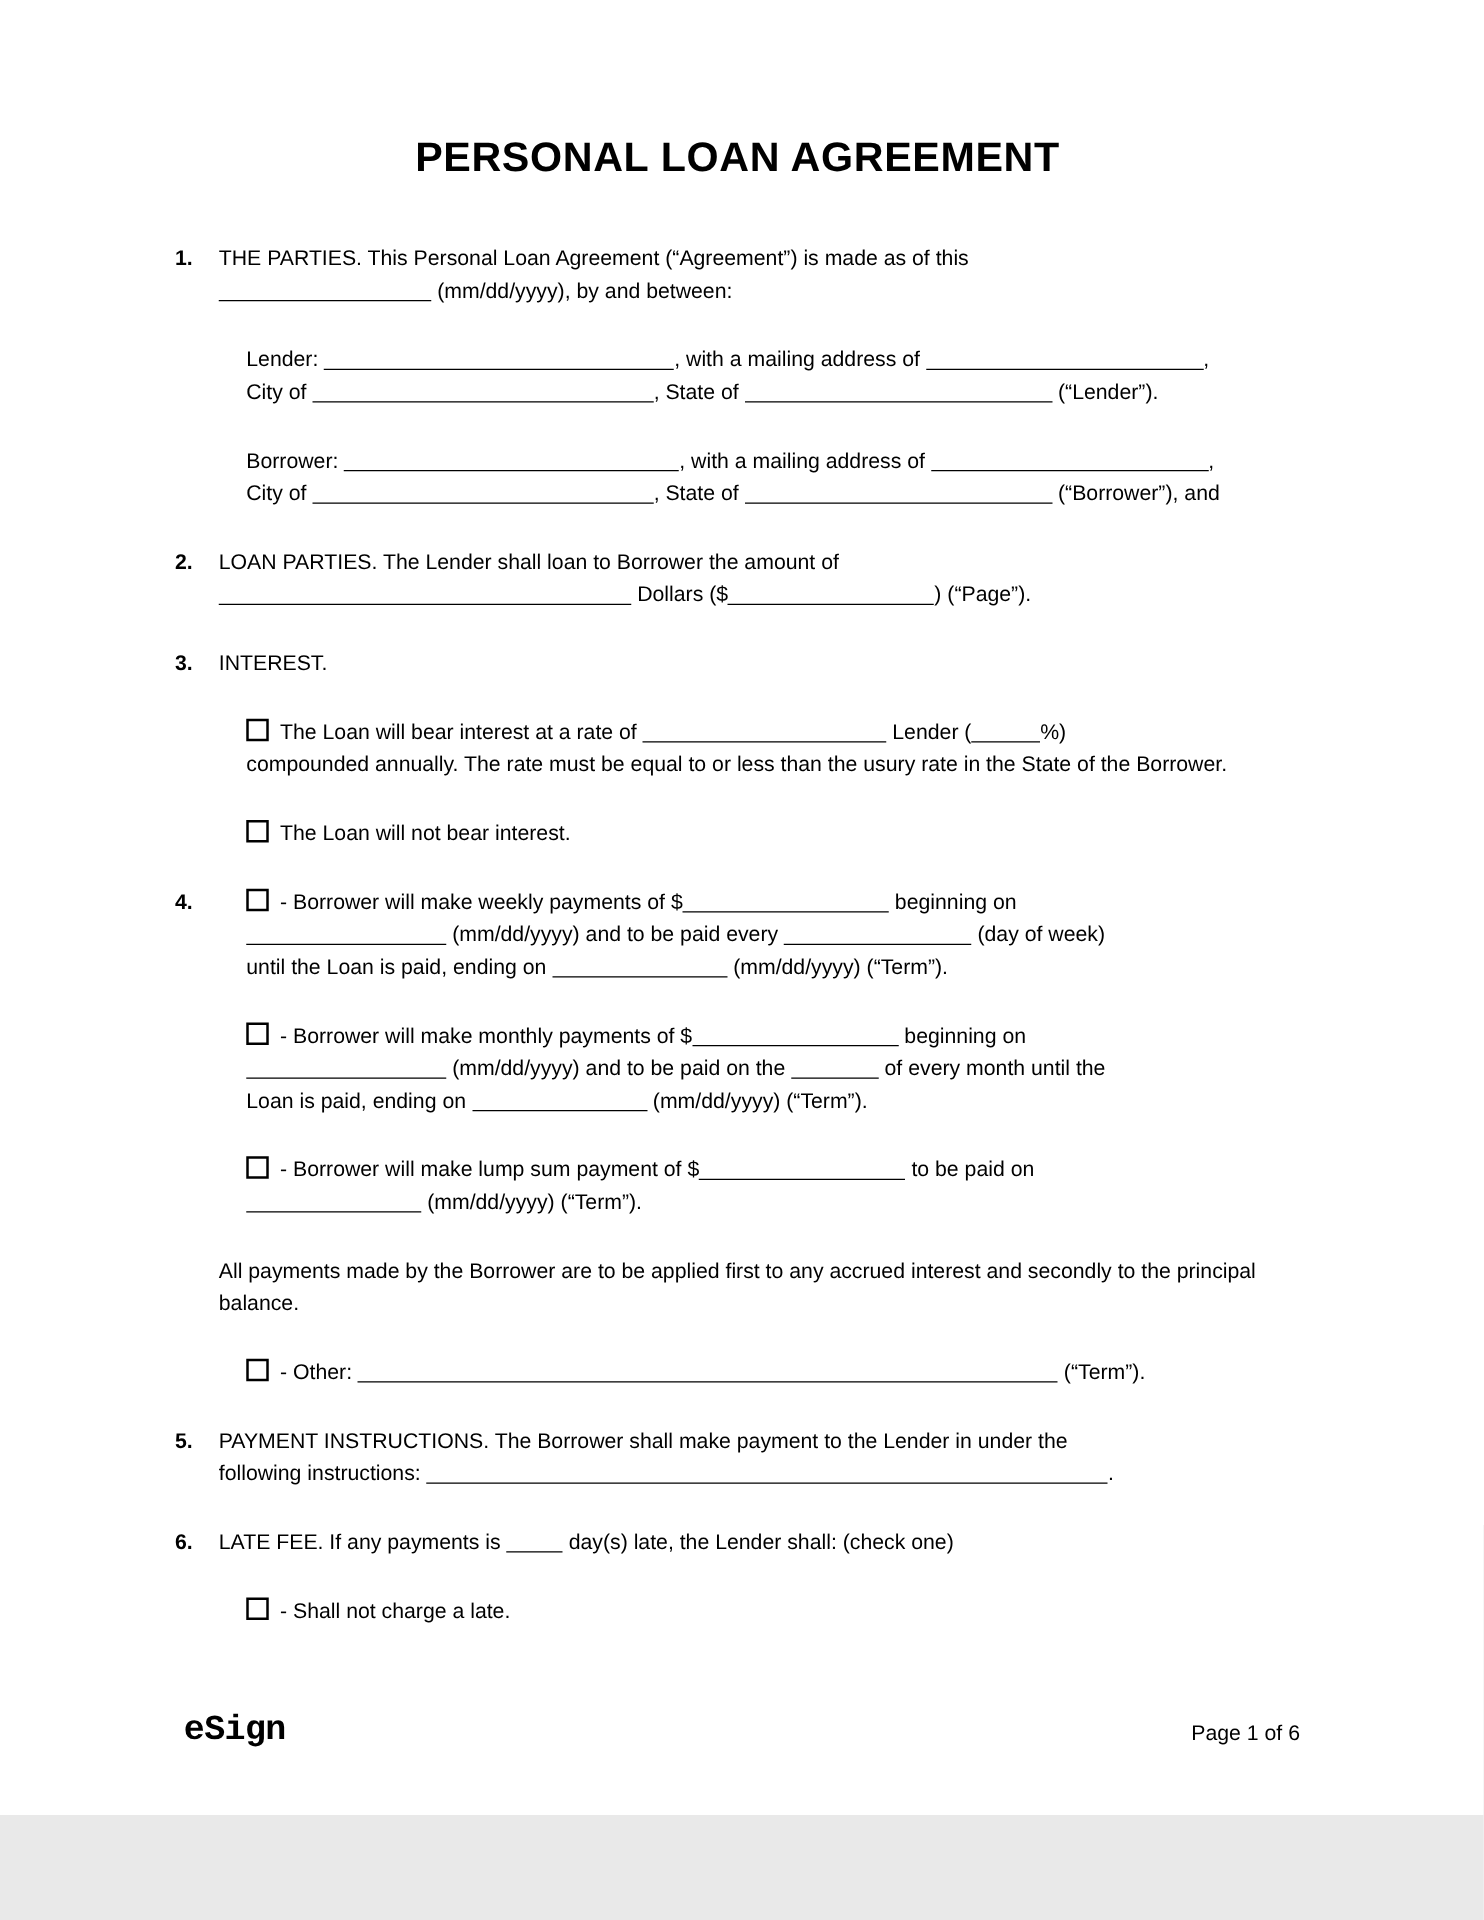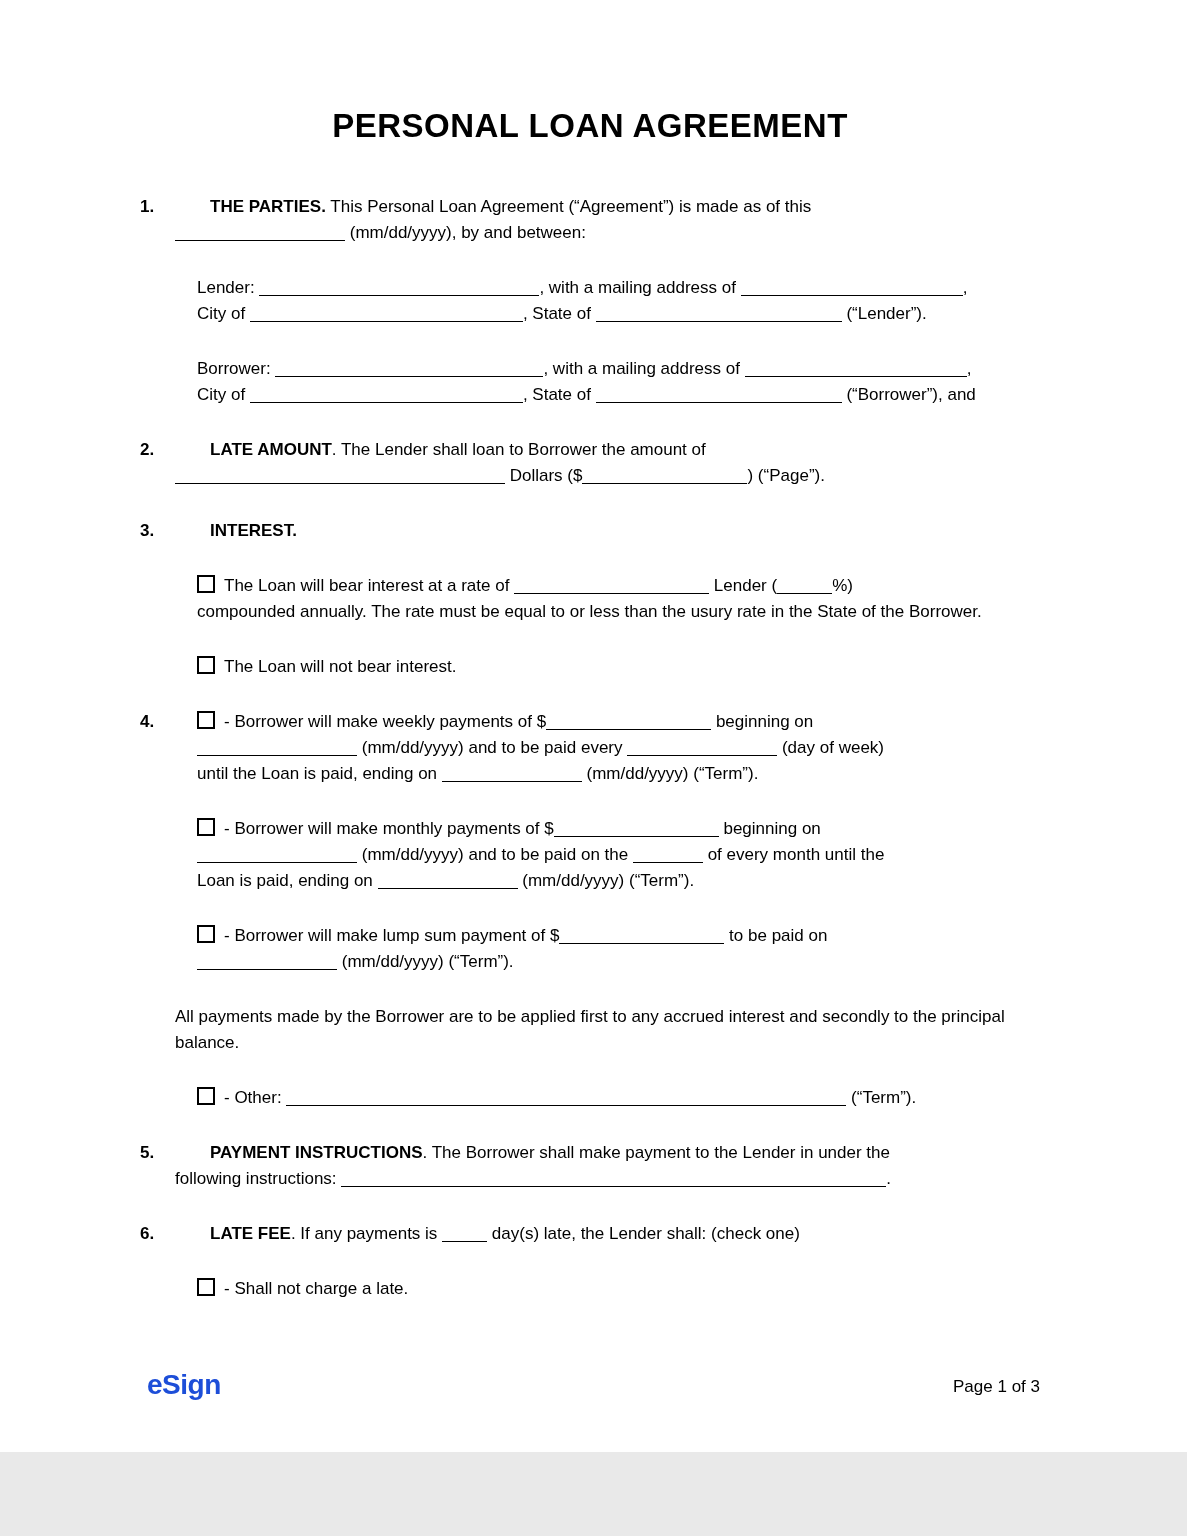--- a/index.html
+++ b/index.html
@@ -5,25 +5,25 @@
   html,body{margin:0;padding:0;background:#e9e9e9;}
   .page{position:relative;width:1187px;height:1452px;margin:0 auto;background:#ffffff;color:#000;
         font-family:"Liberation Sans","DejaVu Sans",sans-serif;font-size:17px;line-height:26px;}
   .content{position:absolute;left:140px;right:147px;top:106px;}
   .title{text-align:center;font-size:33px;font-weight:700;margin:0 0 48px;letter-spacing:.5px;line-height:40px;}
   .section{display:flex;}
   .sec-num{flex:0 0 35px;font-weight:700;}
   .sec-body{flex:1;min-width:0;}
   .para{margin:0 0 29px;}
   .indent{padding-left:22px;}
-  strong{font-weight:700;margin-left:35px;}
+  strong{font-weight:400;}
   .blank{display:inline-block;height:16px;border-bottom:1.5px solid #000;vertical-align:-3px;}
   .checkbox{display:inline-block;width:14px;height:14px;border:2px solid #000;margin-right:9px;vertical-align:-2px;background:#fff;cursor:pointer;}
   .footer{position:absolute;left:147px;right:147px;bottom:52px;display:flex;justify-content:space-between;align-items:flex-end;}
-  .brand{font-size:28px;font-weight:700;letter-spacing:-.5px;color:#1d4ed8;line-height:30px;}
+  .brand{font-size:28px;font-weight:700;letter-spacing:-.5px;color:#000000;line-height:30px;font-family:Liberation Mono, monospace;}
   .pagenum{font-size:17px;}
 </style>
 </head>
 <body>
 
 <div class="page">
   <div class="content">
 
     <h1 class="title">PERSONAL LOAN AGREEMENT</h1>
 
@@ -32,21 +32,21 @@
       <div class="sec-body">
         <div class="para"><strong>THE PARTIES.</strong><span> This Personal Loan Agreement (“Agreement”) is made as of this</span><br><span class="blank" style="width:170px"></span><span> (mm/dd/yyyy), by and between:</span></div>
         <div class="para indent"><span>Lender: </span><span class="blank" style="width:280px"></span><span>, with a mailing address of </span><span class="blank" style="width:222px"></span><span>,</span><br><span>City of </span><span class="blank" style="width:273px"></span><span>, State of </span><span class="blank" style="width:246px"></span><span> (“Lender”).</span></div>
         <div class="para indent"><span>Borrower: </span><span class="blank" style="width:268px"></span><span>, with a mailing address of </span><span class="blank" style="width:222px"></span><span>,</span><br><span>City of </span><span class="blank" style="width:273px"></span><span>, State of </span><span class="blank" style="width:246px"></span><span> (“Borrower”), and</span></div>
       </div>
     </div>
 
     <div class="section">
       <div class="sec-num">2.</div>
       <div class="sec-body">
-        <div class="para"><strong>LATE AMOUNT</strong><span>. The Lender shall loan to Borrower the amount of</span><br><span class="blank" style="width:330px"></span><span> Dollars ($</span><span class="blank" style="width:165px"></span><span>) (“Page”).</span></div>
+        <div class="para"><strong>LOAN PARTIES</strong><span>. The Lender shall loan to Borrower the amount of</span><br><span class="blank" style="width:330px"></span><span> Dollars ($</span><span class="blank" style="width:165px"></span><span>) (“Page”).</span></div>
       </div>
     </div>
 
     <div class="section">
       <div class="sec-num">3.</div>
       <div class="sec-body">
         <div class="para"><strong>INTEREST.</strong></div>
         <div class="para indent"><span class="checkbox"></span><span>The Loan will bear interest at a rate of </span><span class="blank" style="width:195px"></span><span> Lender (</span><span class="blank" style="width:55px"></span><span>%)</span><br><span>compounded annually. The rate must be equal to or less than the usury rate in the State of the Borrower.</span></div>
         <div class="para indent"><span class="checkbox"></span><span>The Loan will not bear interest.</span></div>
       </div>
@@ -75,15 +75,15 @@
       <div class="sec-body">
         <div class="para"><strong>LATE FEE</strong><span>. If any payments is </span><span class="blank" style="width:45px"></span><span> day(s) late, the Lender shall: (check one)</span></div>
         <div class="para indent"><span class="checkbox"></span><span>- Shall not charge a late.</span></div>
       </div>
     </div>
 
   </div>
 
   <div class="footer">
     <div class="brand">eSign</div>
-    <div class="pagenum">Page 1 of 3</div>
+    <div class="pagenum">Page 1 of 6</div>
   </div>
 </div>
 
 </body></html>

